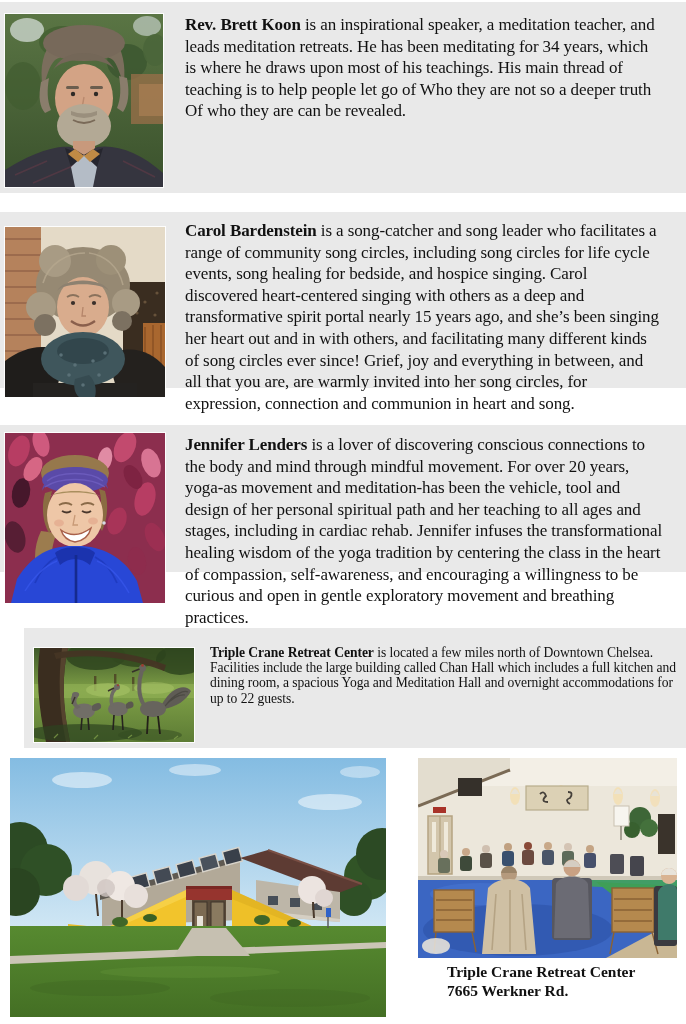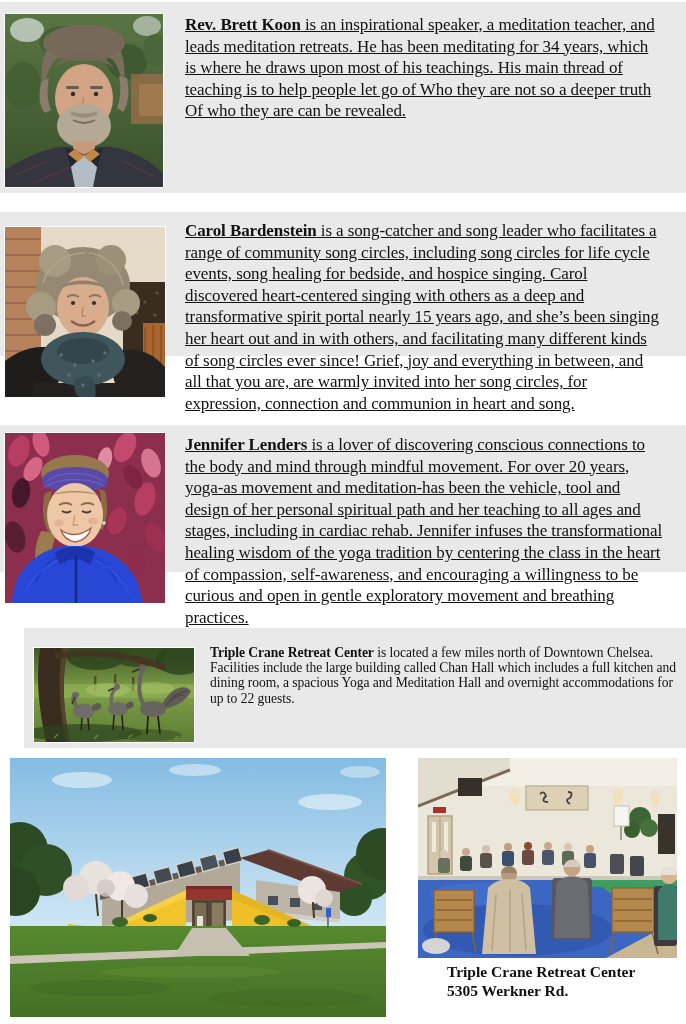--- a/index.html
+++ b/index.html
@@ -6,21 +6,21 @@
   .page{
     position:relative;width:686px;height:1024px;margin:0 auto;
     background:#ffffff;overflow:hidden;
     font-family:"Liberation Serif","DejaVu Serif",serif;color:#111;
   }
   .bio-box{position:absolute;left:0;width:686px;background:#e9e9e9;}
   .photo{position:absolute;display:block;background:#ccc;box-shadow:0 0 0 1px rgba(255,255,255,.9);}
   .photo svg{display:block;width:100%;height:100%;}
   .bio-text{
     position:absolute;left:185px;width:478px;margin:0;
-    font-size:17px;line-height:21.6px;letter-spacing:-0.1px;text-align:left;text-decoration:underline;
+    font-size:17px;line-height:21.6px;letter-spacing:-0.1px;text-align:left;
   }
   .bio-text b{font-weight:bold;}
   .small-text{
     position:absolute;left:186px;width:468px;margin:0;
     font-size:13.6px;line-height:15.2px;letter-spacing:-0.05px;
   }
   .footer-photo{position:absolute;display:block;}
   .footer-photo svg{display:block;width:100%;height:100%;}
   .address{
     position:absolute;left:447px;top:963px;width:230px;
@@ -71,21 +71,21 @@
         <path d="M98,134 L79,141 L92,153 Z" fill="#26262e"></path>
         <path d="M10,161 L42,147 M118,147 L150,163 M28,169 L70,151" stroke="#5c3a46" stroke-width="1.6" opacity=".7" fill="none"></path>
         <path d="M66,153 L79,141 L92,153 L88,173 L70,173 Z" fill="#b4bcc6"></path>
         <path d="M63,140 L70,135 L79,142 L73,148 Z" fill="#c08a45"></path>
         <path d="M95,140 L88,135 L79,142 L85,148 Z" fill="#c08a45"></path>
       </svg>
     </span>
     <p class="bio-text" style="top:12px;"><b>Rev. Brett Koon</b><span> is an inspirational speaker, a meditation teacher, and leads meditation retreats. He has been meditating for 34 years, which is where he draws upon most of his teachings. His main thread of teaching is to help people let go of Who they are not so a deeper truth Of who they are can be revealed.</span></p>
   </section>
 
-  <section class="bio-box" style="top:212px;height:144px;">
+  <section class="bio-box" style="top:212px;height:176px;">
     <span class="photo" style="left:5px;top:15px;width:160px;height:170px;">
       <svg viewBox="0 0 160 170" preserveAspectRatio="none">
         <rect width="160" height="170" fill="#e4dac7"></rect>
         <rect x="0" y="0" width="36" height="170" fill="#b5825c"></rect>
         <g stroke="#96664a" stroke-width="2" opacity=".8">
           <path d="M0,12 H36 M0,28 H36 M0,44 H36 M0,60 H36 M0,76 H36 M0,92 H36 M0,108 H36 M0,124 H36 M0,140 H36 M0,156 H36"></path>
         </g>
         <rect x="118" y="55" width="42" height="115" fill="#3a2d20"></rect>
         <g fill="#67523a">
             <circle cx="128" cy="68" r="1.6"></circle>
@@ -425,16 +425,16 @@
         <rect x="236" y="128" width="23" height="60" rx="3" fill="#3a3a40"></rect>
         <path d="M240,134 C244,124 258,124 259,132 L259,182 L240,182 Z" fill="#3f7a6a"></path>
         <circle cx="251" cy="118" r="8" fill="#d9b392"></circle>
         <path d="M251,110 a8,8 0 0 1 7.9,7 l-15.8,0 a8,8 0 0 1 7.9,-7" fill="#e8e3da"></path>
       </g>
     </svg>
   </span>
 
   <div class="address">
     <div>Triple Crane Retreat Center</div>
-    <div>5305 Werkner Rd.</div>
+    <div>7665 Werkner Rd.</div>
   </div>
 
 </div>
 
 </body></html>

